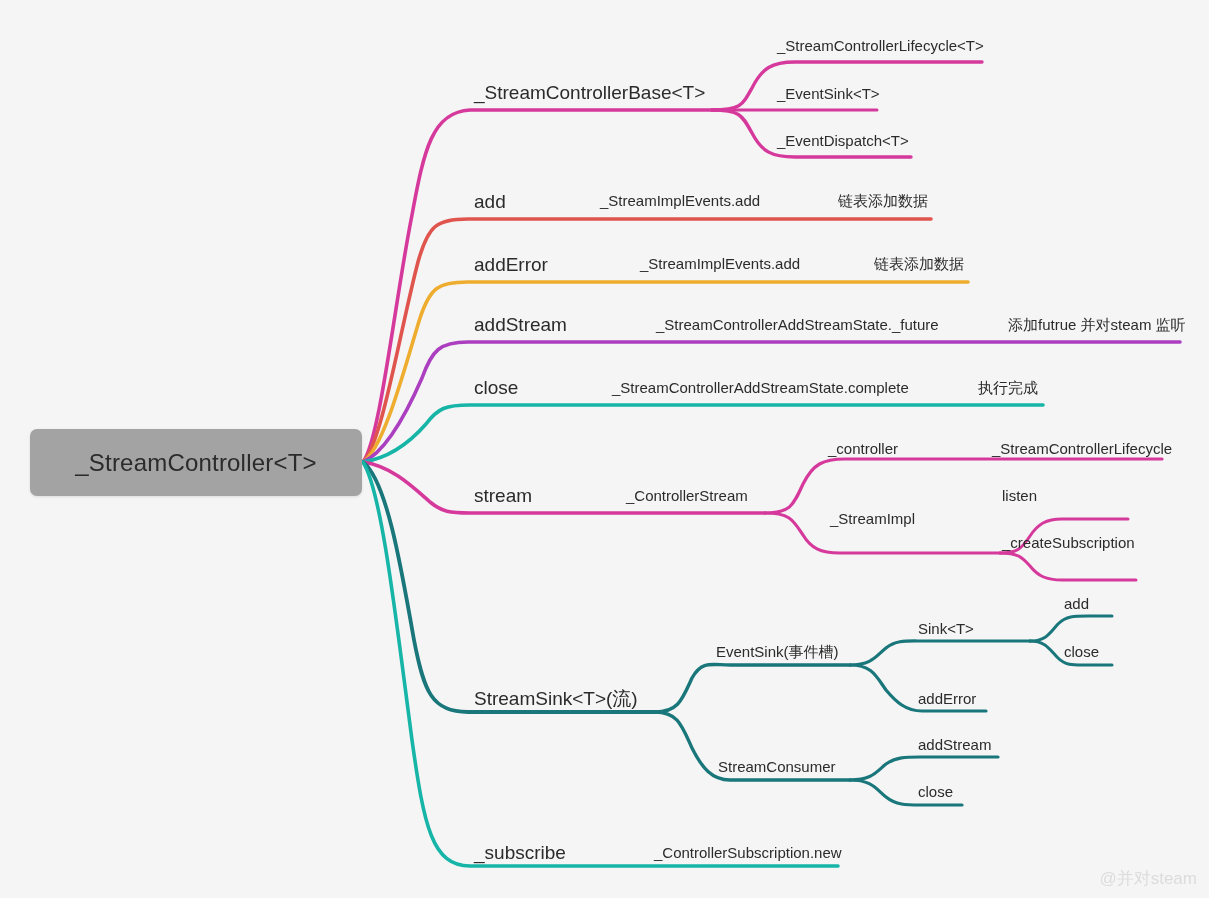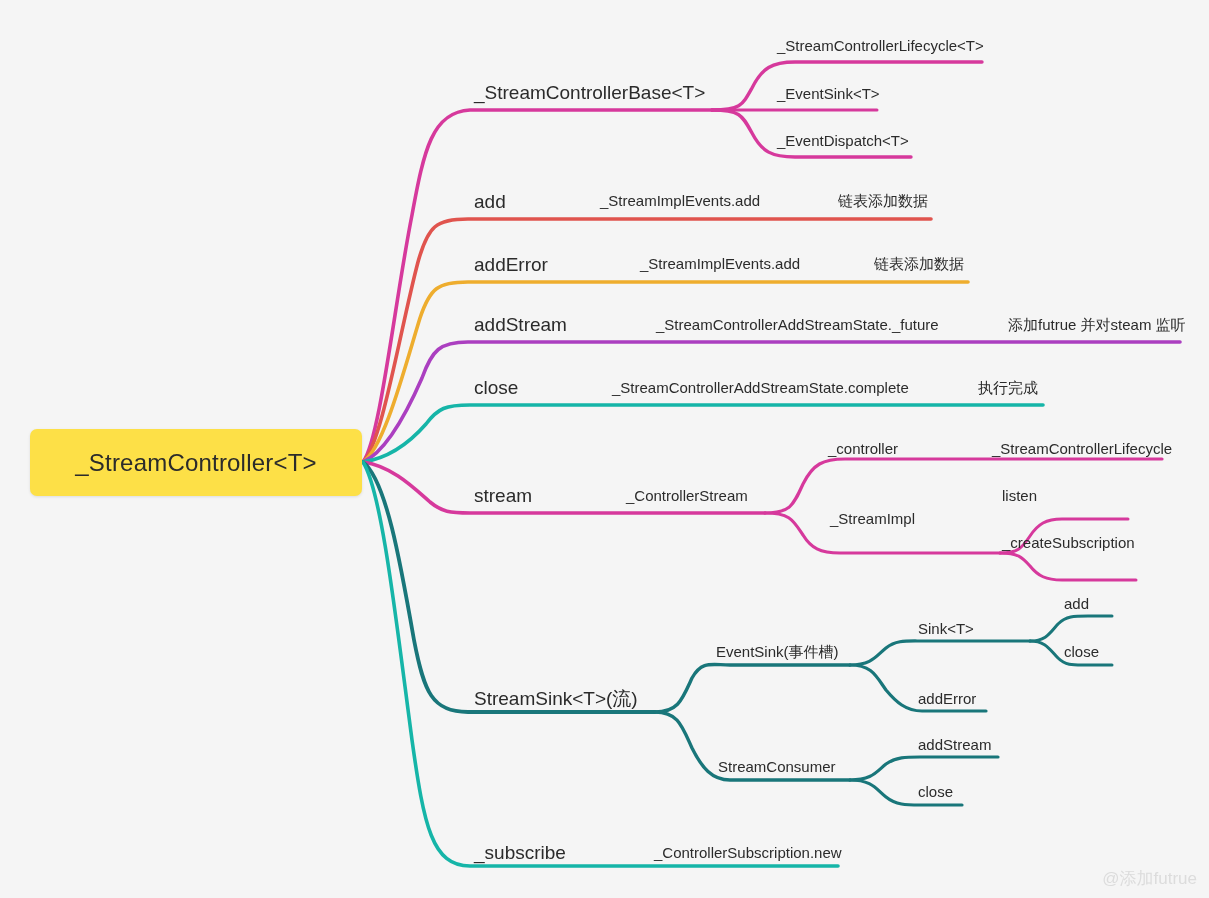--- a/index.html
+++ b/index.html
@@ -18,21 +18,21 @@
     dominant-baseline:alphabetic;
   }
   .lvl1{font-size:19px;}
   .lvl2{font-size:15px;}
   .lvl3{font-size:15px;}
   .lvl4{font-size:15px;}
   .root-box{
     position:absolute;
     left:30px;top:429px;
     width:332px;height:67px;
-    background:#fde047;
+    background:#a3a3a3;
     border-radius:7px;
     box-shadow:0 1px 3px rgba(0,0,0,0.10);
     display:flex;align-items:center;justify-content:center;
     box-sizing:border-box;
   }
   .root-text{
     font-size:24px;color:#2b2b2b;
     font-family:"Liberation Sans","DejaVu Sans",sans-serif;
     letter-spacing:0.2px;white-space:nowrap;
   }
@@ -115,13 +115,13 @@
   <path class="branch" d="M363,462 C382,492 396,620 412,740 C424,826 432,866 470,866 L838,866" stroke="#16b5a8" stroke-width="3.6"></path>
   <text class="node-label lvl1" x="474" y="859">_subscribe</text>
   <text class="node-label lvl2" x="654" y="858">_ControllerSubscription.new</text>
 
 </svg>
 
 <div class="root-box">
   <span class="root-text">_StreamController&lt;T&gt;</span>
 </div>
 
-<div class="watermark">@添加futrue</div>
+<div class="watermark">@并对steam</div>
 
 </body></html>

